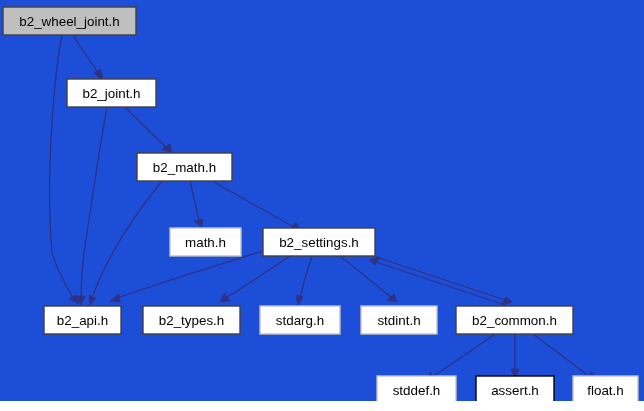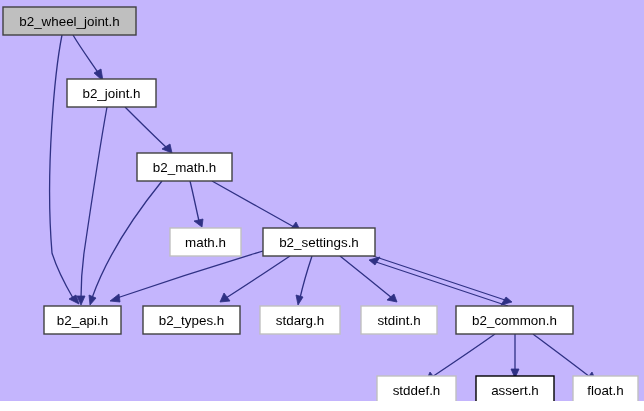--- a/index.html
+++ b/index.html
@@ -7,21 +7,21 @@
     padding: 0;
     background: #ffffff;
   }
   body {
     font-family: "Liberation Sans", sans-serif;
   }
   #graph-canvas {
     position: relative;
     width: 644px;
     height: 401px;
-    background: #c4b5fd;
+    background: #1d4ed8;
     overflow: hidden;
     text-align: right;
   }
   #graph-svg {
     position: absolute;
     left: 0;
     top: 0;
     width: 644px;
     height: 411px;
   }

